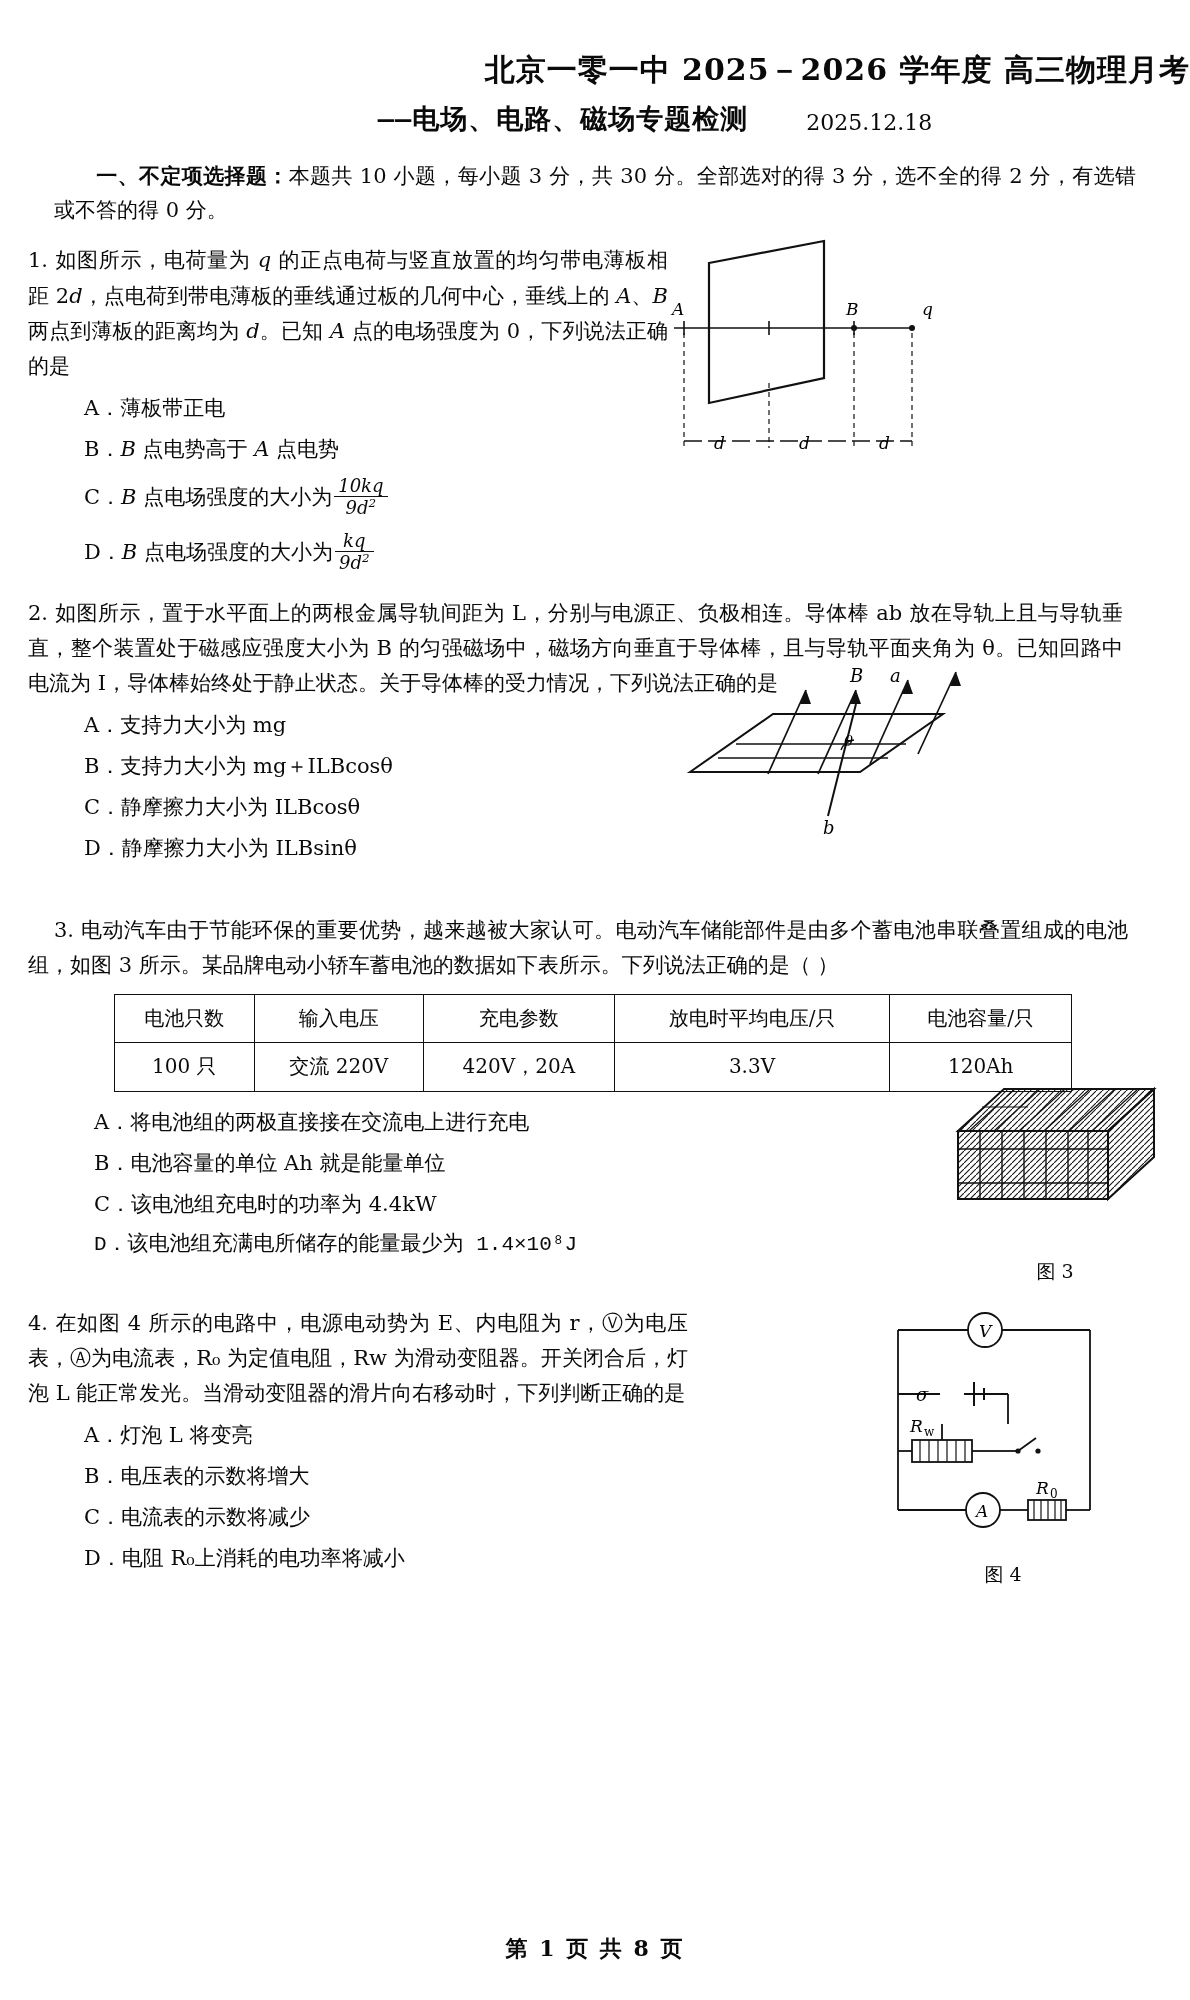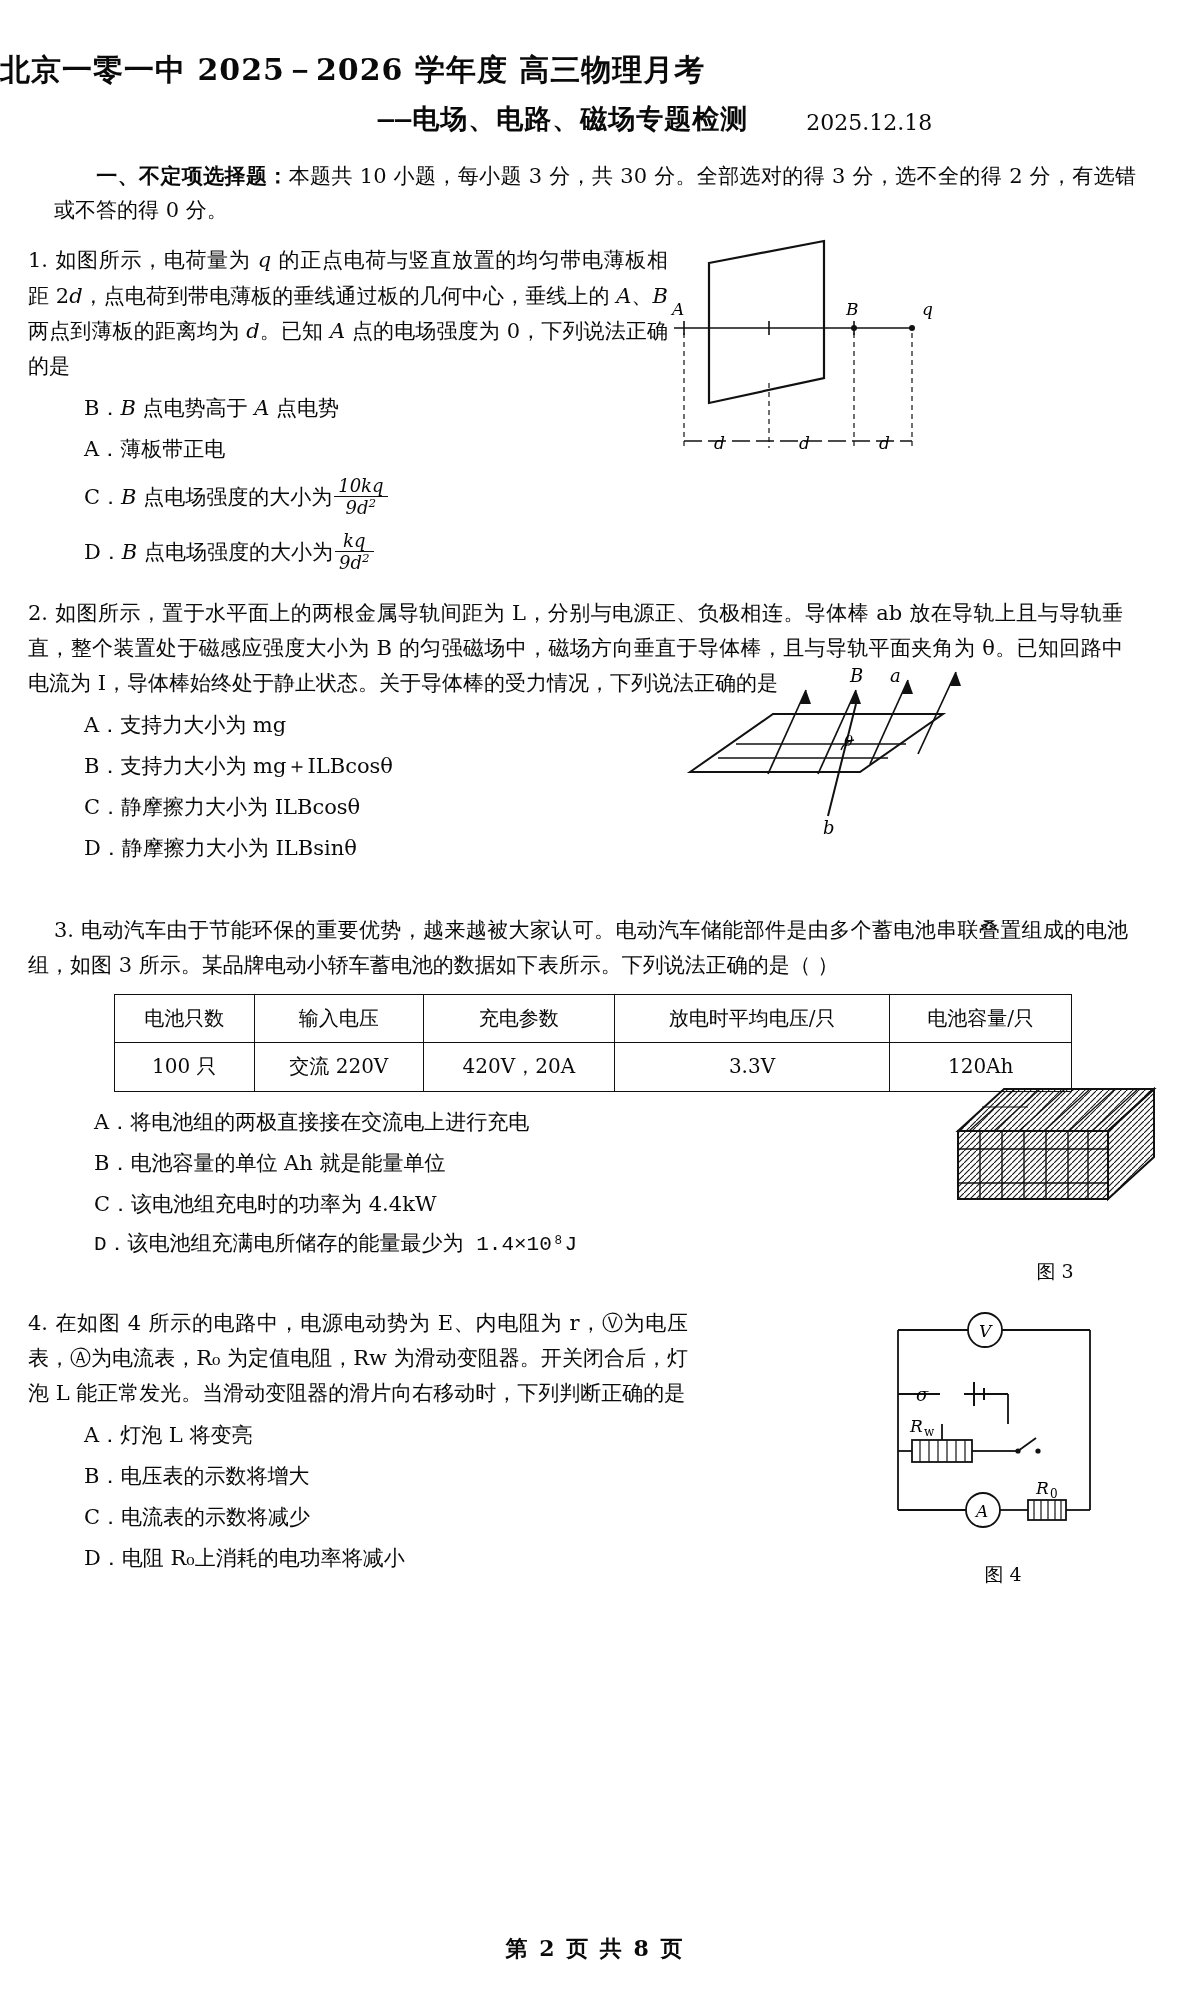--- a/index.html
+++ b/index.html
@@ -18,21 +18,21 @@
   .page {
     position: relative;
     width: 1190px;
     height: 2000px;
     padding: 0;
     box-sizing: border-box;
   }
 
   
   .hdr-title {
-    text-align: left;
+    text-align: right;
     font-size: 30px;
     font-weight: bold;
     letter-spacing: 1px;
     padding-top: 52px;
     line-height: 1.18;
     font-family: "DejaVu Serif", "Liberation Serif", serif;
   }
   .hdr-sub-row {
     display: flex;
     align-items: flex-end;
@@ -152,24 +152,24 @@
   </div>
 
   <div class="q">
     <div class="q-body" style="width:640px;">
       <span>1.</span>
       <span>如图所示，电荷量为 </span><i>q</i><span> 的正点电荷与竖直放置的均匀带电薄板相距 2</span><i>d</i><span>，点电荷到带电薄板的垂线通过板的几何中心，垂线上的 </span><i>A</i><span>、</span><i>B</i><span> 两点到薄板的距离均为 </span><i>d</i><span>。已知 </span><i>A</i><span> 点的电场强度为 0，下列说法正确的是</span>
     </div>
 
     <div class="opts" style="width:620px;">
       <div class="opt">
+        <span>A．</span><span>薄板带正电</span>
+      </div>
+      <div class="opt">
         <span>B．</span><i>B</i> 点电势高于 <i>A</i> 点电势
-      </div>
-      <div class="opt">
-        <span>A．</span><span>薄板带正电</span>
       </div>
       <div class="opt opt-tall">
         <span>C．</span><i>B</i> 点电场强度的大小为<span class="frac"><span class="num">10kq</span><span class="den"><span>9d</span><sup>2</sup></span></span>
       </div>
       <div class="opt opt-tall">
         <span>D．</span><i>B</i> 点电场强度的大小为<span class="frac"><span class="num">kq</span><span class="den"><span>9d</span><sup>2</sup></span></span>
       </div>
     </div>
 
     <div class="fig" style="left:636px; top:-10px; width:300px; height:250px;">
@@ -420,16 +420,16 @@
         </g>
         <circle cx="140" cy="149" r="2.6" fill="#111"></circle>
         <circle cx="160" cy="149" r="2.6" fill="#111"></circle>
         <line x1="160" y1="149" x2="160" y2="149" stroke="#111" stroke-width="1.8"></line>
       </svg>
       <div class="figlabel" style="margin-top:-4px;">图 4</div>
     </div>
   </div>
 
   <div class="footer">
-    <span class="pg-num">第 2 页   共 8 页</span>
+    <span class="pg-num">第 1 页   共 8 页</span>
   </div>
 
 </div>
 
 </body></html>

